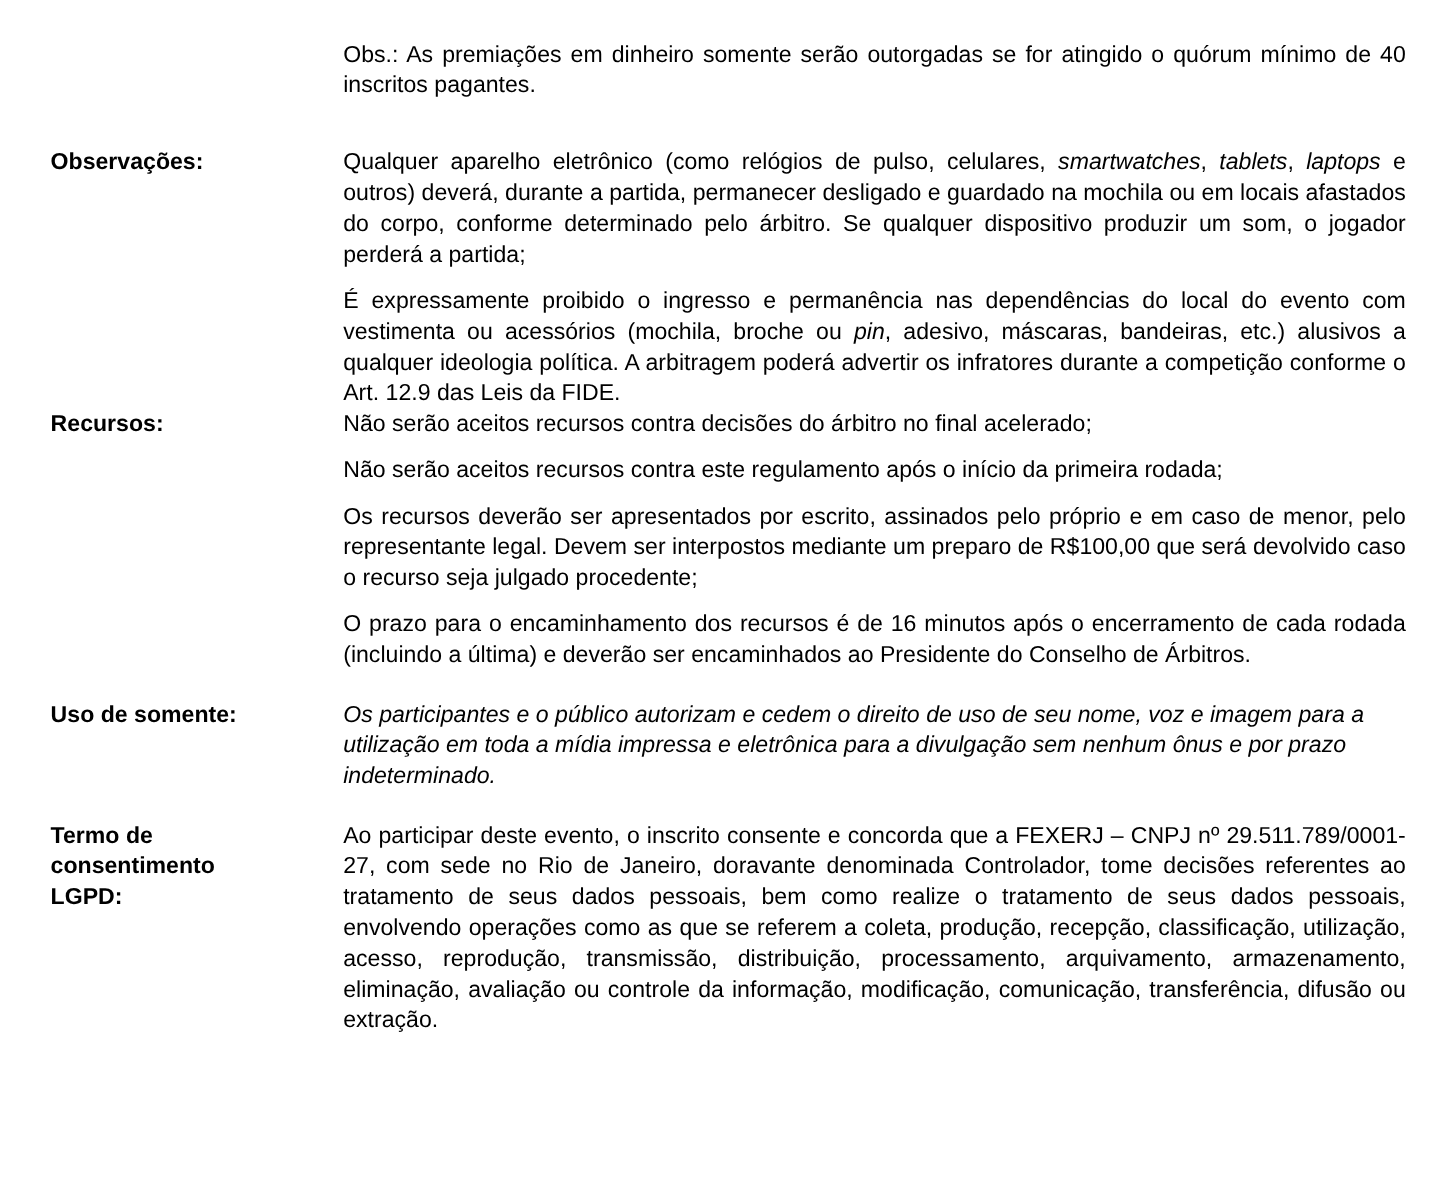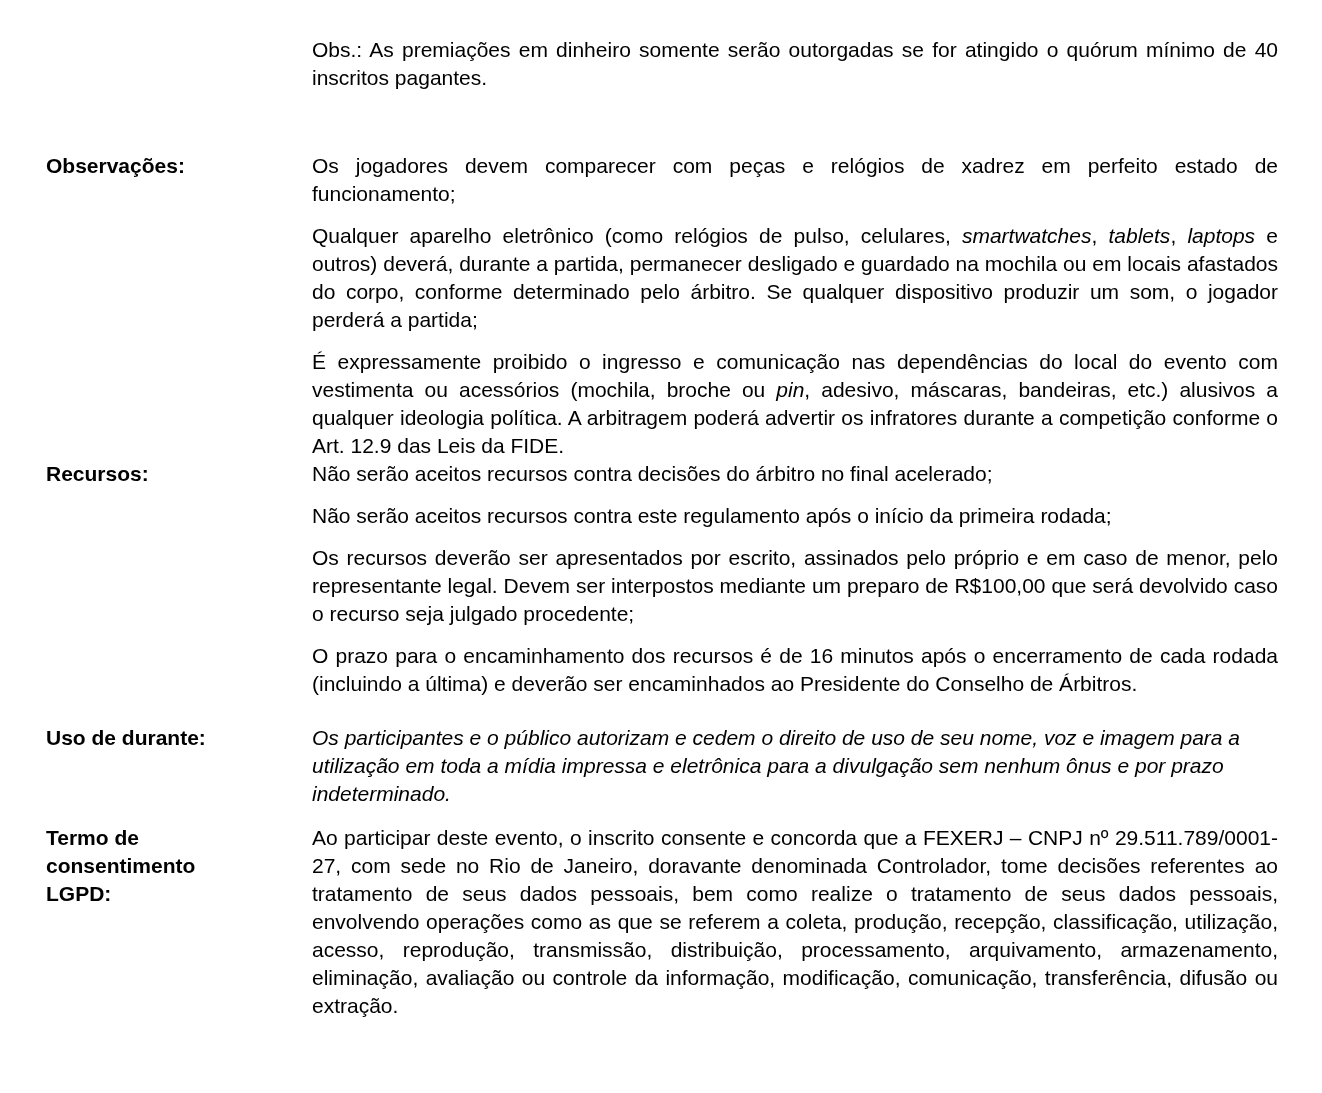--- a/index.html
+++ b/index.html
@@ -38,59 +38,58 @@
     margin: 0 0 14px 0;
     text-align: justify;
   }
   .content p:last-child {
     margin-bottom: 0;
   }
   .content p.ragged {
     text-align: left;
     font-style: italic;
   }
-  .row-observacoes { margin-top: 60px; }
+  .row-observacoes { margin-top: 42px; }
   .row-recursos    { }
   .row-uso-imagem  { margin-top: 26px; }
-  .row-termo-lgpd  { margin-top: 16px; justify-content: space-between; }
+  .row-termo-lgpd  { margin-top: 26px; justify-content: space-between; }
   em { }
 </style>
 </head>
 <body>
 
 <div class="doc">
 
   <section class="row row-intro">
     <div class="label"></div>
     <div class="content">
       <p><span>Obs.: As premiações em dinheiro somente serão outorgadas se for atingido o quórum mínimo de 40 inscritos pagantes.</span></p>
     </div>
   </section>
 
   <section class="row row-observacoes">
     <div class="label">Observações:</div>
     <div class="content">
-      <p><span>Os jogadores devem comparecer com peças e relógios de xadrez em perfeito estado de funcionamento;</span></p>
       <p><span>Qualquer aparelho eletrônico (como relógios de pulso, celulares, </span><em>smartwatches</em><span>, </span><em>tablets</em><span>, </span><em>laptops</em><span> e outros) deverá, durante a partida, permanecer desligado e guardado na mochila ou em locais afastados do corpo, conforme determinado pelo árbitro. Se qualquer dispositivo produzir um som, o jogador perderá a partida;</span></p>
-      <p><span>É expressamente proibido o ingresso e comunicação nas dependências do local do evento com vestimenta ou acessórios (mochila, broche ou </span><em>pin</em><span>, adesivo, máscaras, bandeiras, etc.) alusivos a qualquer ideologia política. A arbitragem poderá advertir os infratores durante a competição conforme o Art. 12.9 das Leis da FIDE.</span></p>
+      <p><span>É expressamente proibido o ingresso e permanência nas dependências do local do evento com vestimenta ou acessórios (mochila, broche ou </span><em>pin</em><span>, adesivo, máscaras, bandeiras, etc.) alusivos a qualquer ideologia política. A arbitragem poderá advertir os infratores durante a competição conforme o Art. 12.9 das Leis da FIDE.</span></p>
     </div>
   </section>
 
   <section class="row row-recursos">
     <div class="label">Recursos:</div>
     <div class="content">
       <p><span>Não serão aceitos recursos contra decisões do árbitro no final acelerado;</span></p>
       <p><span>Não serão aceitos recursos contra este regulamento após o início da primeira rodada;</span></p>
       <p><span>Os recursos deverão ser apresentados por escrito, assinados pelo próprio e em caso de menor, pelo representante legal. Devem ser interpostos mediante um preparo de R$100,00 que será devolvido caso o recurso seja julgado procedente;</span></p>
       <p><span>O prazo para o encaminhamento dos recursos é de 16 minutos após o encerramento de cada rodada (incluindo a última) e deverão ser encaminhados ao Presidente do Conselho de Árbitros.</span></p>
     </div>
   </section>
 
   <section class="row row-uso-imagem">
-    <div class="label">Uso de durante:</div>
+    <div class="label">Uso de somente:</div>
     <div class="content">
       <p class="ragged"><span>Os participantes e o público autorizam e cedem o direito de uso de seu nome, voz e imagem para a utilização em toda a mídia impressa e eletrônica para a divulgação sem nenhum ônus e por prazo indeterminado.</span></p>
     </div>
   </section>
 
   <section class="row row-termo-lgpd">
     <div class="label">Termo de<br>consentimento<br>LGPD:</div>
     <div class="content">
       <p><span>Ao participar deste evento, o inscrito consente e concorda que a FEXERJ – CNPJ nº 29.511.789/0001-27, com sede no Rio de Janeiro, doravante denominada Controlador, tome decisões referentes ao tratamento de seus dados pessoais, bem como realize o tratamento de seus dados pessoais, envolvendo operações como as que se referem a coleta, produção, recepção, classificação, utilização, acesso, reprodução, transmissão, distribuição, processamento, arquivamento, armazenamento, eliminação, avaliação ou controle da informação, modificação, comunicação, transferência, difusão ou extração.</span></p>
     </div>

